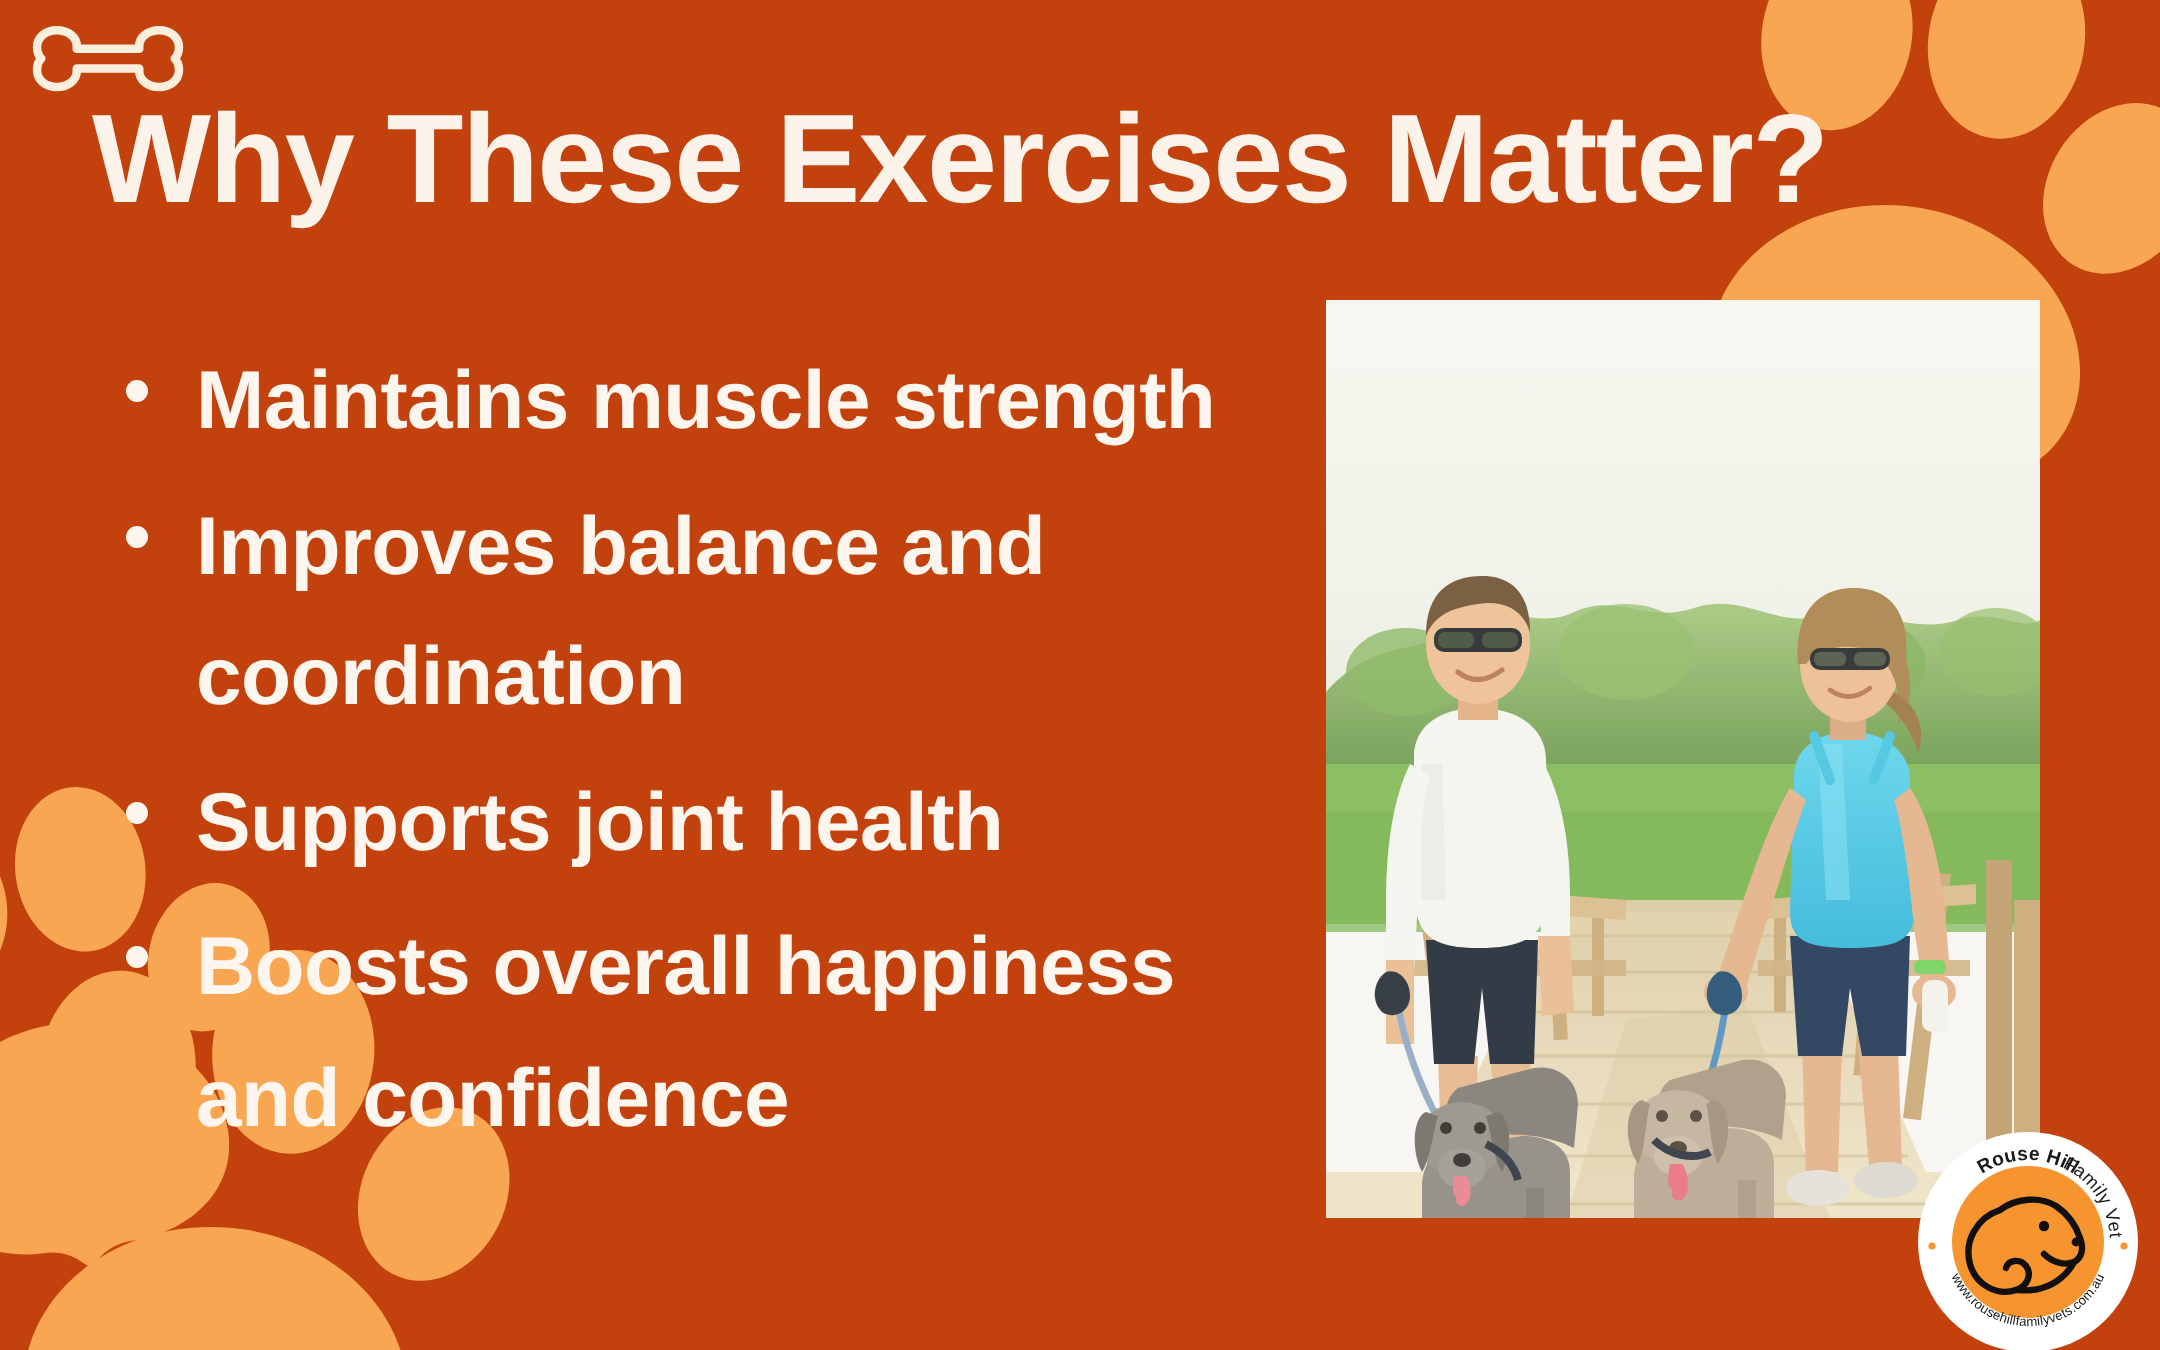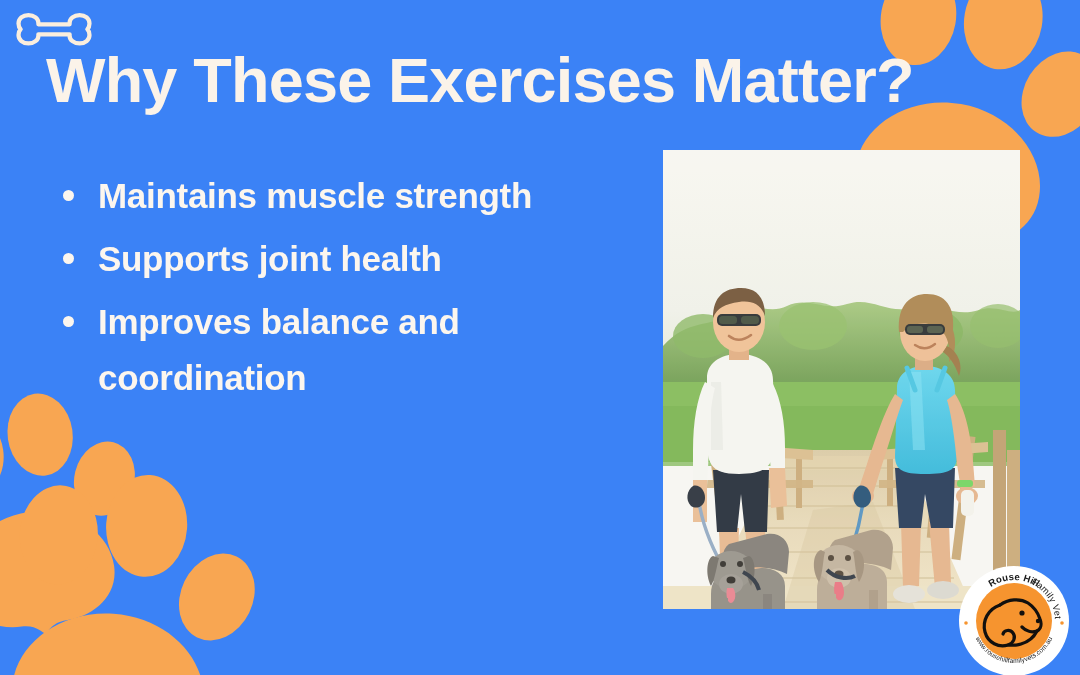--- a/index.html
+++ b/index.html
@@ -11,21 +11,21 @@
   body {
     font-family: "Liberation Sans", sans-serif;
   }
 
   
   .slide {
     position: relative;
     width: 1080px;
     height: 675px;
     overflow: hidden;
-    background: #3b82f6;
+    background: #c2410c;
   }
 
   
   .paw {
     position: absolute;
     pointer-events: none;
   }
   .paw svg { display: block; }
   .paw-fill { fill: #F8A652; }
 
@@ -85,21 +85,21 @@
     width: 600px;
     margin: 0;
     padding: 0;
     list-style: none;
   }
   .bullet-item {
     position: relative;
     padding-left: 46px;
     margin-bottom: 7px;
     color: #FCF6EE;
-    font-size: 35px;
+    font-size: 41px;
     font-weight: bold;
     line-height: 1.60;
     letter-spacing: -0.3px;
   }
   .bullet-dot {
     position: absolute;
     left: 11px;
     top: 22px;
     width: 11px;
     height: 11px;
@@ -174,25 +174,29 @@
 
   <h1 class="title">Why These Exercises Matter?</h1>
 
   <ul class="bullet-list">
     <li class="bullet-item">
       <span class="bullet-dot"></span>
       <span>Maintains muscle strength</span>
     </li>
     <li class="bullet-item">
       <span class="bullet-dot"></span>
+      <span>Improves balance and coordination</span>
+    </li>
+    <li class="bullet-item">
+      <span class="bullet-dot"></span>
       <span>Supports joint health</span>
     </li>
     <li class="bullet-item">
       <span class="bullet-dot"></span>
-      <span>Improves balance and coordination</span>
+      <span>Boosts overall happiness and confidence</span>
     </li>
   </ul>
 
   <div class="photo-frame">
     <div class="photo">
       <svg viewBox="0 0 357 459" xmlns="http://www.w3.org/2000/svg" preserveAspectRatio="xMidYMid slice">
         <defs>
           <linearGradient id="skyG" x1="0" y1="0" x2="0" y2="1">
             <stop offset="0%" stop-color="#F7F7F4"></stop>
             <stop offset="70%" stop-color="#EFF1EB"></stop>

